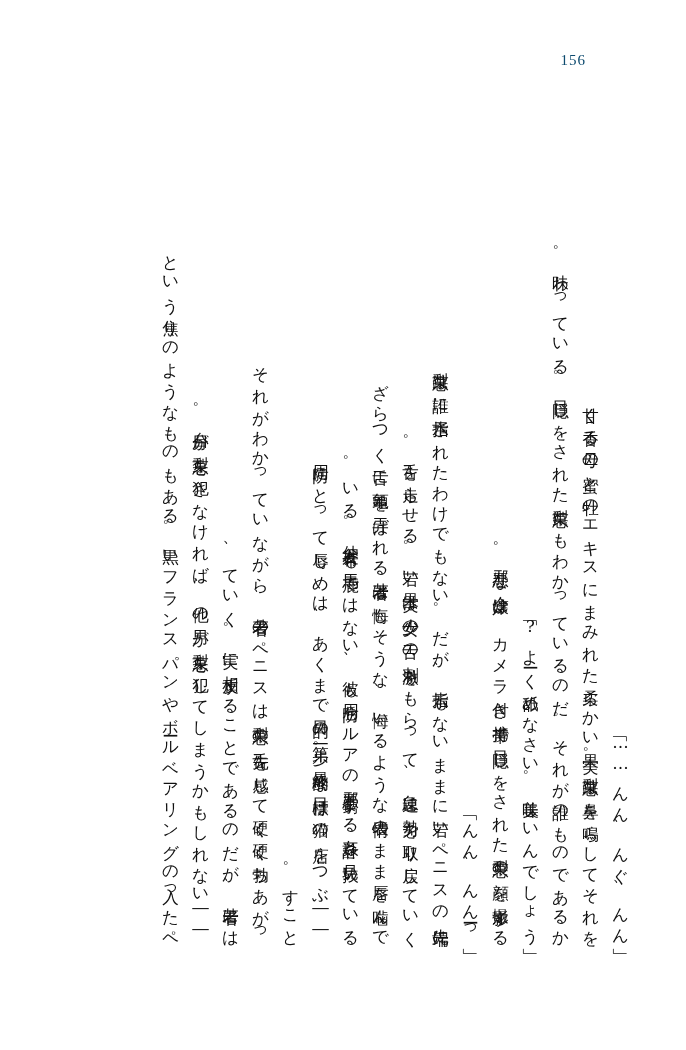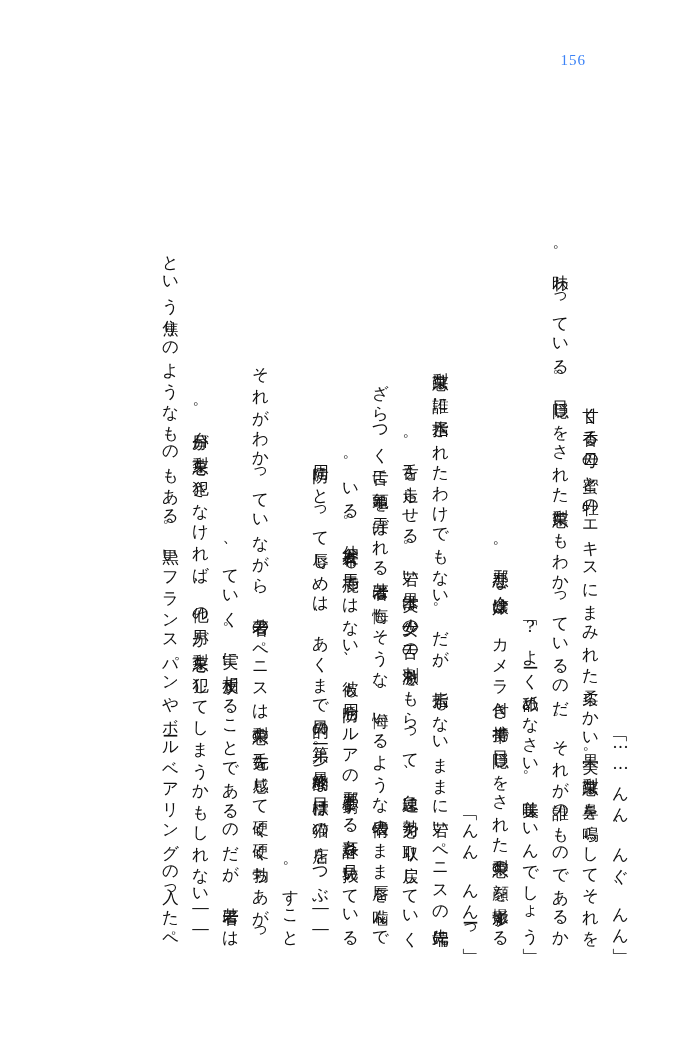--- a/index.html
+++ b/index.html
@@ -24,21 +24,21 @@
   }
 
   
   #page-number {
     position: absolute;
     top: 52px;
     right: 100px;
     font-size: 15px;
     letter-spacing: 1px;
     font-family: "Liberation Serif", serif;
-    color: #3b82f6;
+    color: #0c4a6e;
   }
 
   
   #body-text {
     position: absolute;
     top: 105px;
     right: 58px;
     left: 58px;
     height: 835px;
     display: flex;

